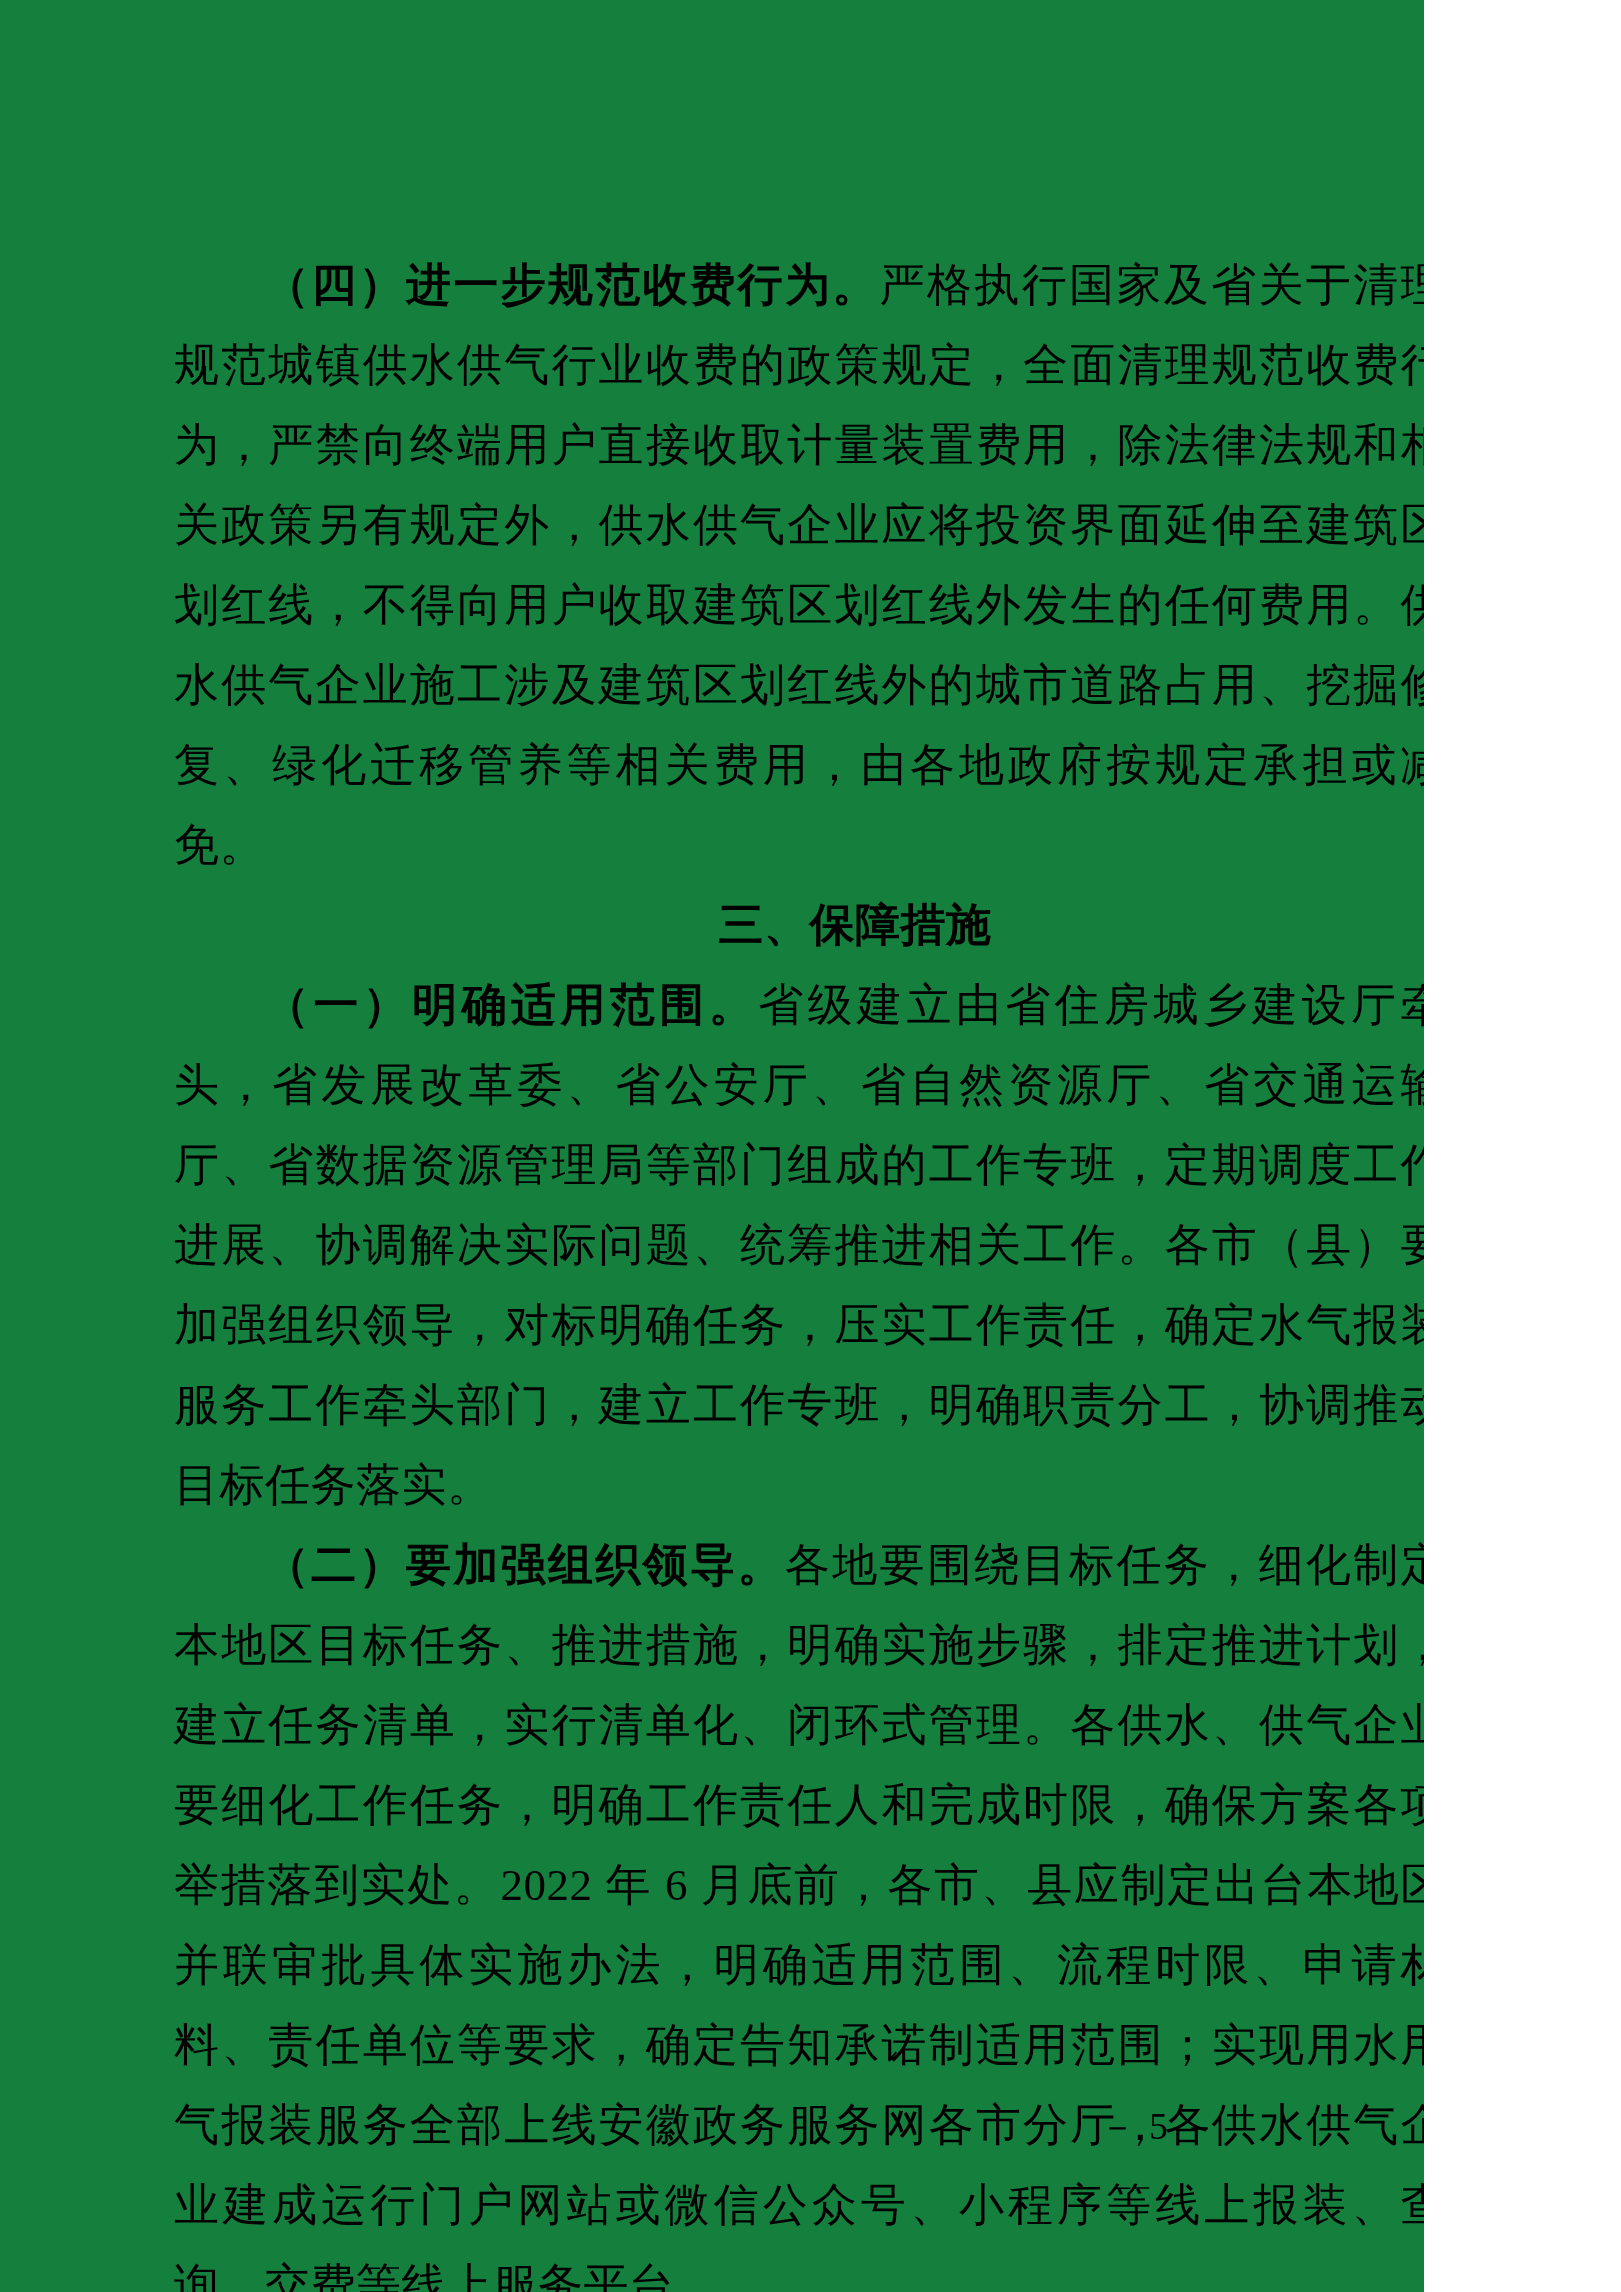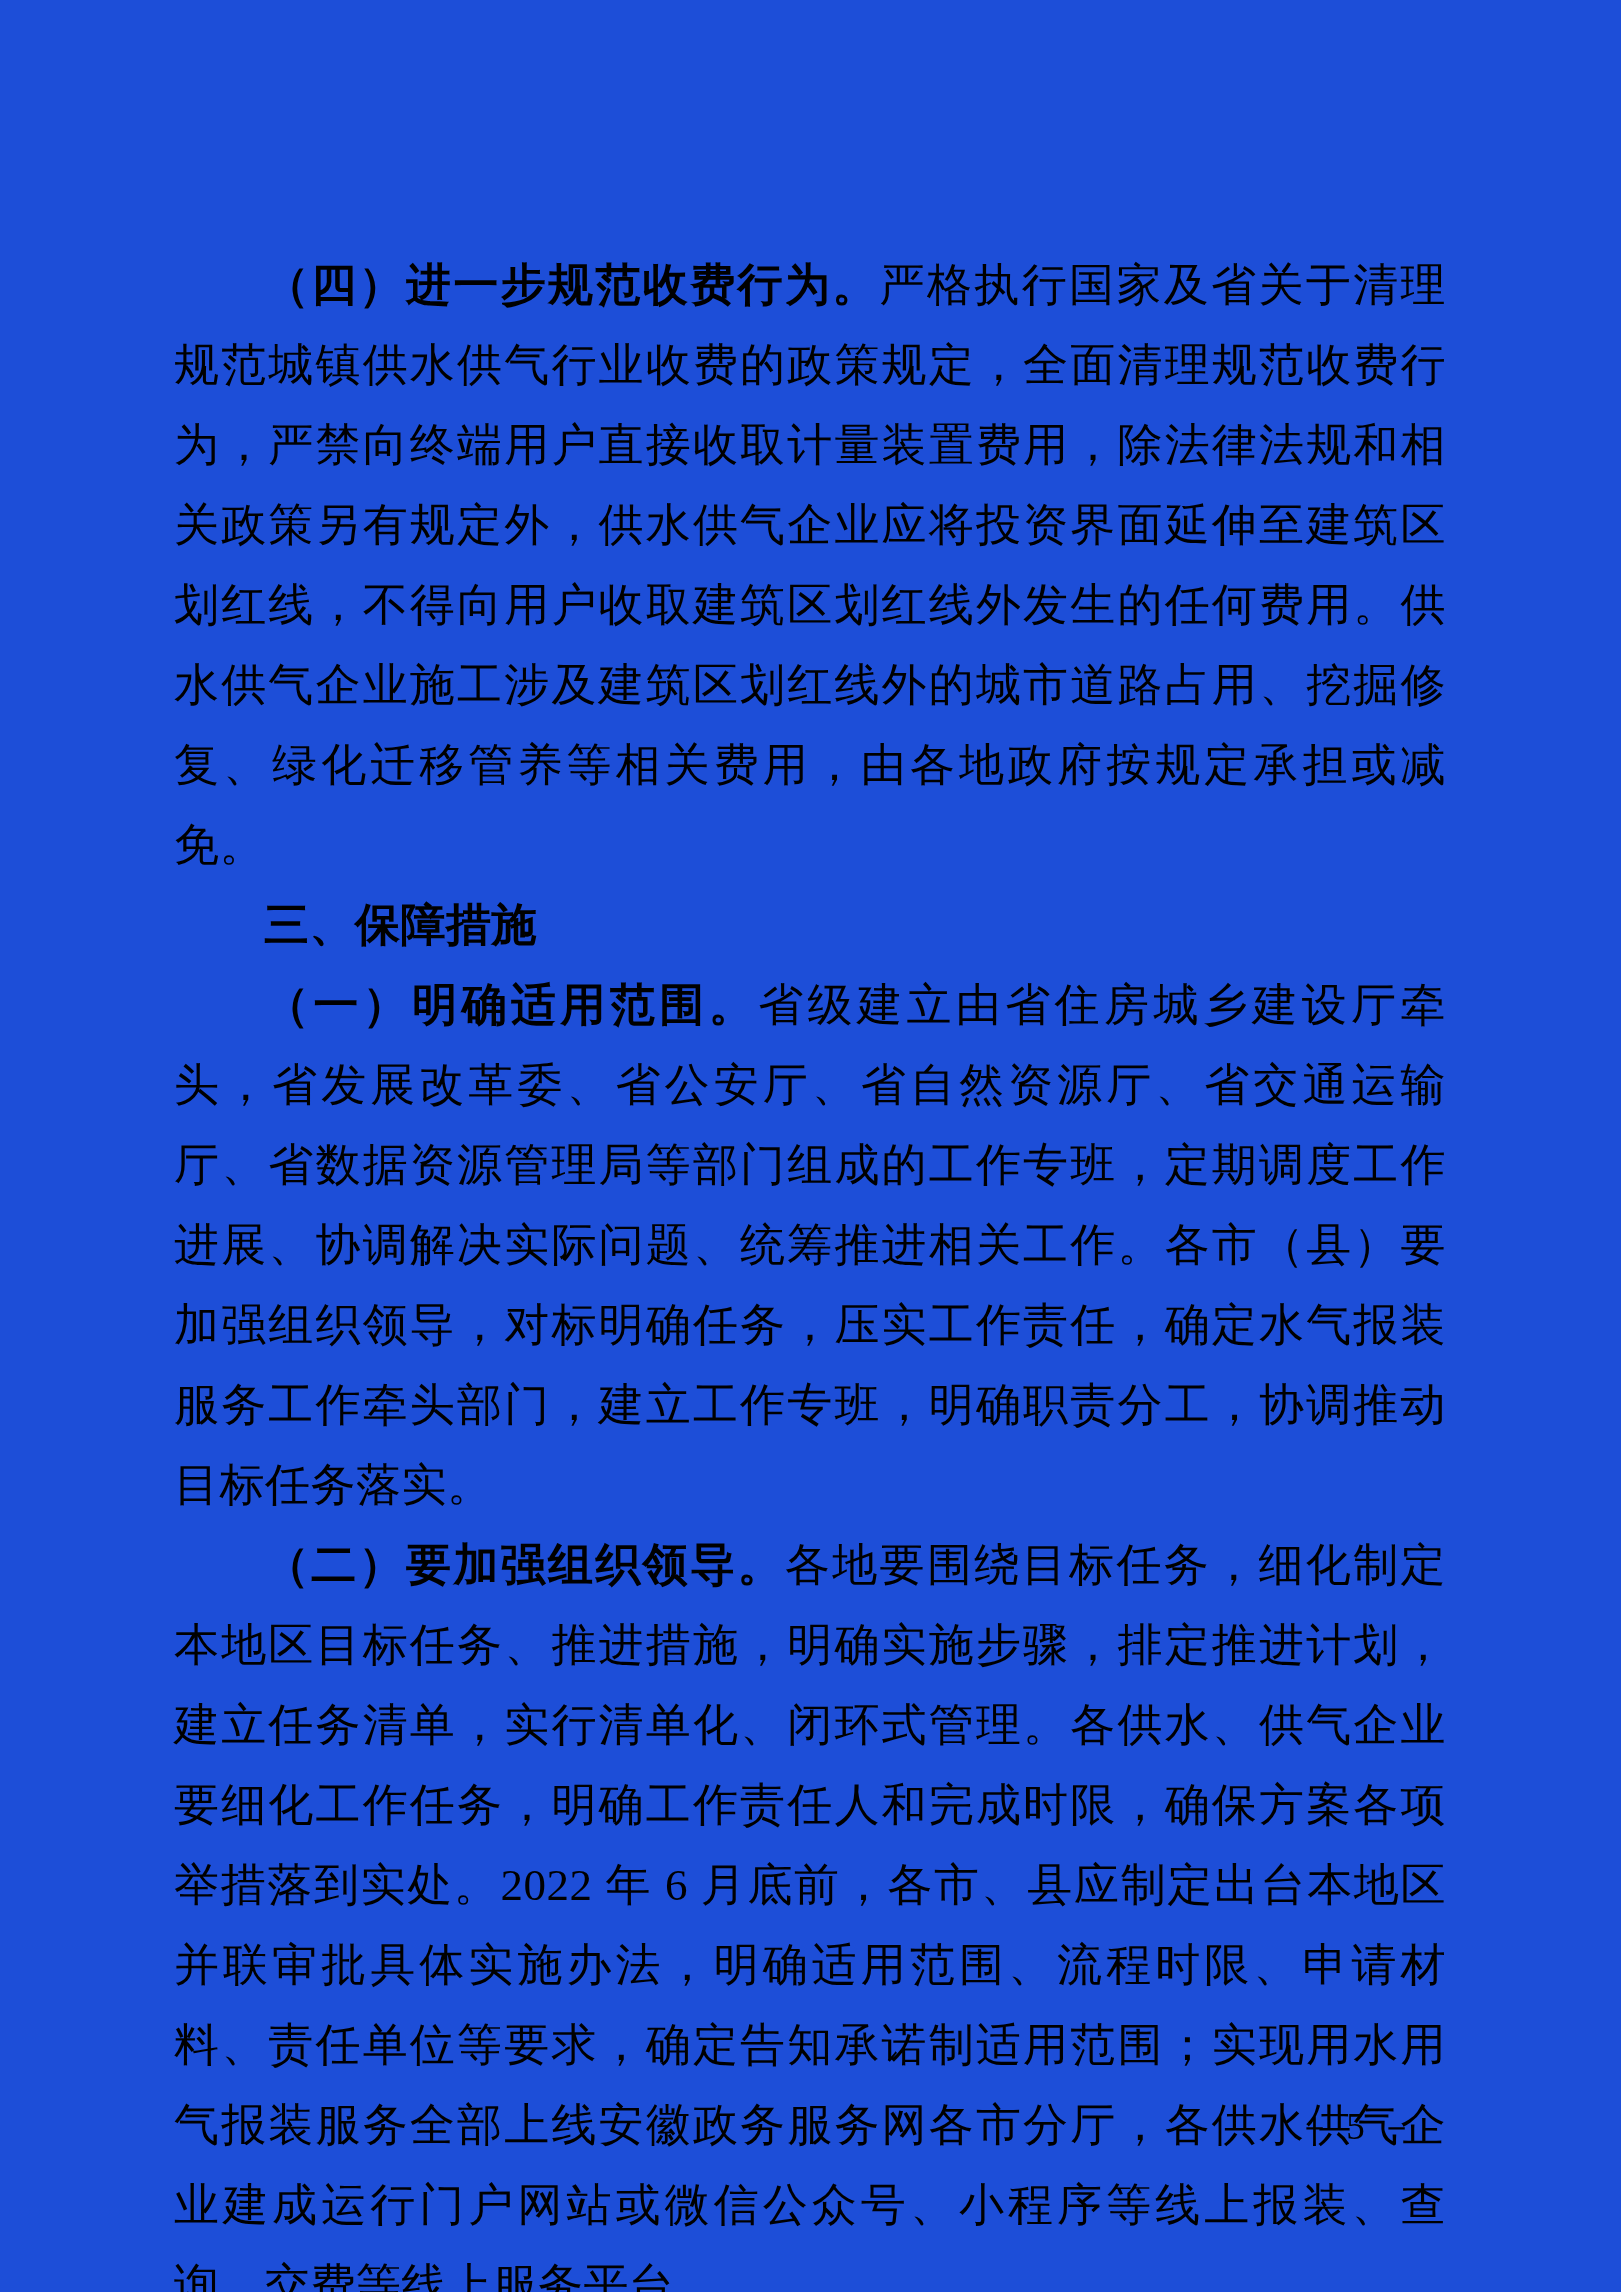--- a/index.html
+++ b/index.html
@@ -2,23 +2,23 @@
 <html><head>
 <meta charset="utf-8">
 <style>
   html, body {
     margin: 0;
     padding: 0;
     background: #ffffff;
   }
   .page {
     position: relative;
-    width: 1621px;
+    width: 1424px;
     height: 2293px;
-    background: #1d4ed8;
+    background: #15803d;
     overflow: hidden;
     font-family: "Liberation Serif", "DejaVu Serif", serif;
     color: #000000;
   }
   .content {
     position: absolute;
     left: 174px;
     top: 245px;
     width: 1272px;
   }
@@ -36,20 +36,21 @@
     font-weight: bold;
   }
   .section-heading {
     margin: 0;
     font-size: 45px;
     line-height: 80px;
     font-weight: bold;
     text-indent: 2em;
     letter-spacing: 0.5px;
     font-family: "DejaVu Sans", "Liberation Sans", sans-serif;
+    text-align: center;
   }
   .page-number {
     position: absolute;
     top: 2103px;
     right: 204px;
     font-size: 37px;
     line-height: 47px;
     letter-spacing: 2px;
     font-family: "Liberation Serif", "DejaVu Serif", serif;
     color: #000000;

